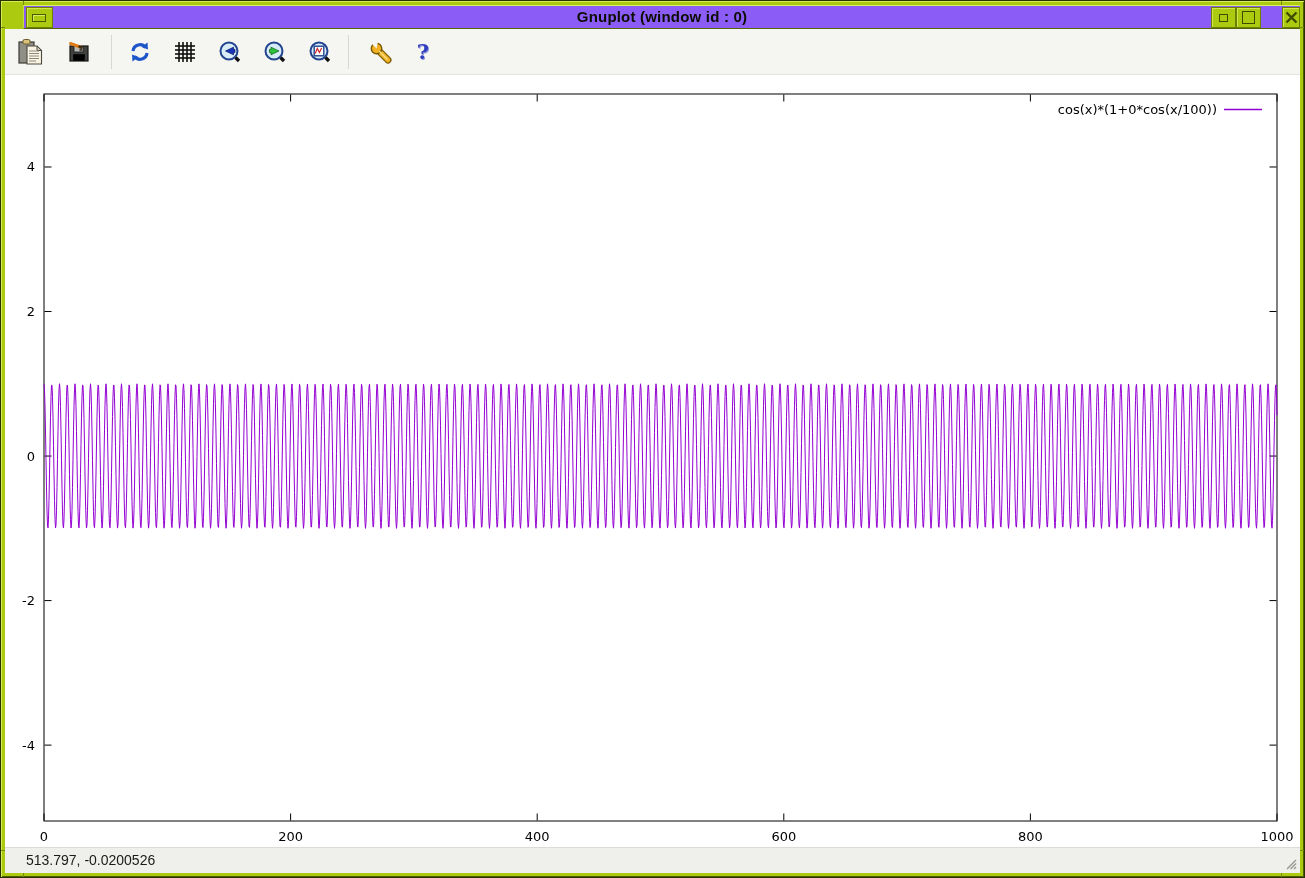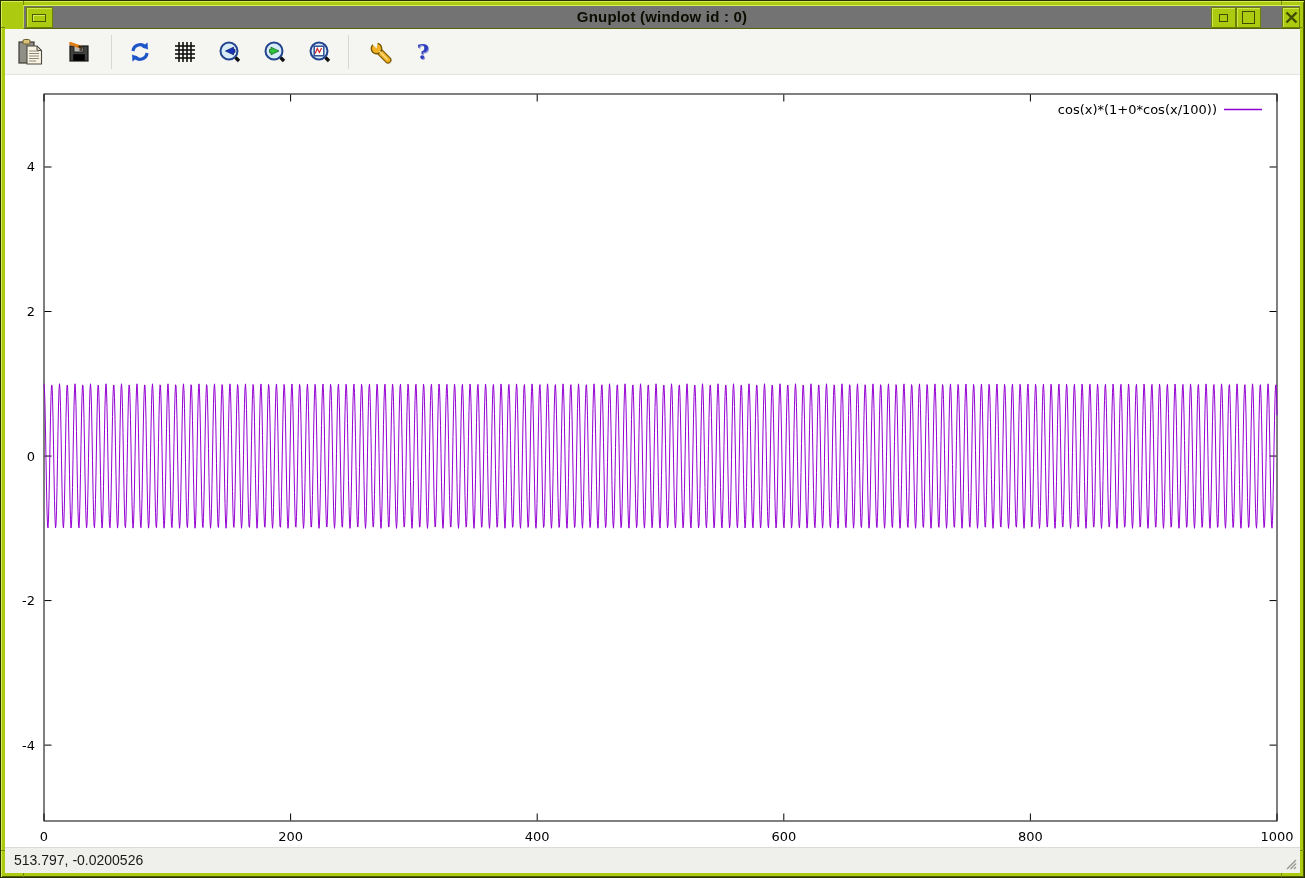--- a/index.html
+++ b/index.html
@@ -13,21 +13,21 @@
     box-shadow: inset 1px 1px 0 #d7ec5a, inset -1px -1px 0 #4e5d04;
     overflow:hidden;
   }
   .frame-notch { position:absolute; background:#778c04; }
   .notch-h { width:1px; height:4px; }
   .notch-v { width:4px; height:1px; }
 
   
   .titlebar {
     position:absolute; left:22px; right:4px; top:4px; height:24px;
-    background:#737373;
+    background:#8b5cf6;
     border-top:1px solid #d9ef62;
     border-left:1px solid #c4dd3e;
     border-bottom:1px solid #55660a;
   }
   .title-text {
     position:absolute; left:0; right:0; top:2px; text-align:center;
     font-size:15px; font-weight:bold; color:#0b0e00; letter-spacing:0.2px;
   }
   .menu-button {
     position:absolute; left:2px; top:1px; width:27px; height:21px;
@@ -73,21 +73,21 @@
     position:absolute; left:4px; right:4px; top:74px; bottom:30px;
     background:#ffffff;
   }
   .canvas svg { display:block; }
   .canvas text { font-family:"DejaVu Sans", sans-serif; }
 
   
   .statusbar {
     position:absolute; left:4px; right:4px; bottom:4px; height:26px;
     background:#efefec; border-top:1px solid #dcdcd7;
-    font-size:14px; color:#1a1a1a; line-height:25px; padding-left:9px;
+    font-size:14px; color:#1a1a1a; line-height:25px; padding-left:21px;
   }
   .resize-grip { position:absolute; right:2px; bottom:2px; cursor:nwse-resize; }
 </style>
 </head>
 <body>
 
 <div class="window">
 
   <div class="frame-notch notch-h" style="left:22px; top:0;"></div>
   <div class="frame-notch notch-h" style="right:22px; top:0;"></div>

